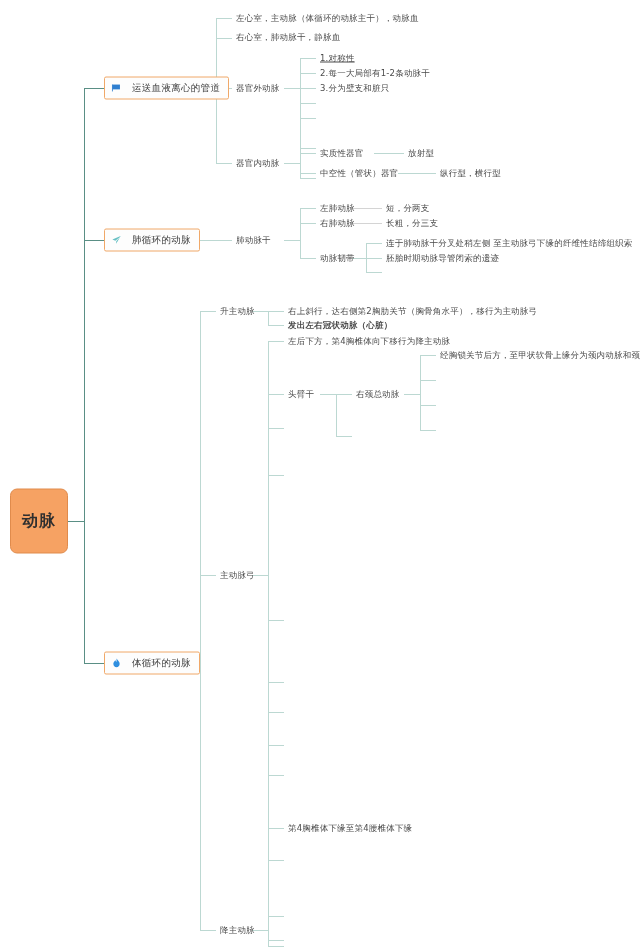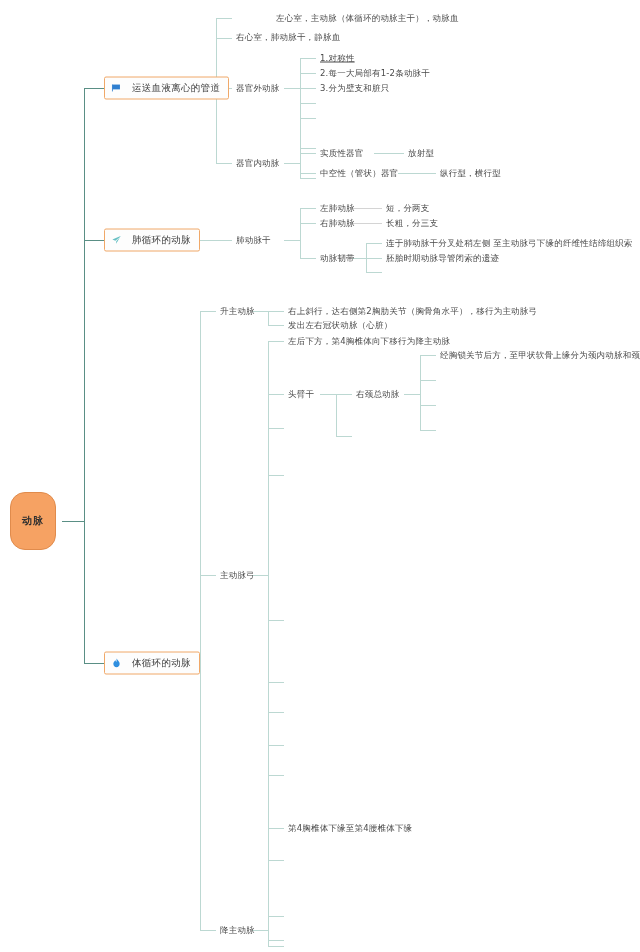--- a/index.html
+++ b/index.html
@@ -20,23 +20,23 @@
     color:#4a4a4a;
     letter-spacing:.2px;
   }
   .node.plain{transform:translateY(-50%);}
 
   
   .root{
     position:absolute;
     background:#F6A263;
     border:1px solid #e08b4c;
-    border-radius:15px;
+    border-radius:7px;
     color:#2f2f2f;
-    font-size:10px;
+    font-size:16px;
     font-weight:bold;
     padding:21px 11px;
     transform:translateY(-50%);
     letter-spacing:1px;
   }
 
   
   .boxnode{
     position:absolute;
     background:#fdfdfd;
@@ -181,21 +181,21 @@
   <div class="root" style="left:10px;top:521px;">动脉</div>
 
   <div class="boxnode" style="left:104px;top:88px;">
     <svg class="ic" viewBox="0 0 16 16">
       <rect x="2" y="3" width="11" height="7" fill="#2f7fd0"></rect>
       <rect x="1.4" y="3" width="1.2" height="10" fill="#2f7fd0"></rect>
     </svg>
     <span>运送血液离心的管道</span>
   </div>
 
-  <div class="node plain" style="left:236px;top:18px;margin-left:40px;">左心室，主动脉（体循环的动脉主干），动脉血</div>
+  <div class="node plain" style="left:236px;top:18px;">左心室，主动脉（体循环的动脉主干），动脉血</div>
   <div class="node plain" style="left:236px;top:38px;font-family:Liberation Mono, monospace;">右心室，肺动脉干，静脉血</div>
   <div class="node plain" style="left:236px;top:88px;">器官外动脉</div>
   <div class="node plain" style="left:236px;top:163px;">器官内动脉</div>
 
   <div class="node plain" style="left:320px;top:58px;text-decoration:underline;">1.对称性</div>
   <div class="node plain" style="left:320px;top:73px;">2.每一大局部有1-2条动脉干</div>
   <div class="node plain" style="left:320px;top:88px;">3.分为壁支和脏只</div>
 
   <div class="node plain" style="left:320px;top:153px;">实质性器官</div>
   <div class="node plain" style="left:320px;top:173px;">中空性（管状）器官</div>
@@ -223,21 +223,21 @@
       <path d="M8 1.5 C9.6 4.2 12.6 5.6 12.6 9.2 C12.6 12.1 10.5 14.2 8 14.2 C5.5 14.2 3.4 12.1 3.4 9.2 C3.4 6.6 5.4 5.6 6.2 3.6 C6.8 5.2 7.2 5.6 8 6.4 C8.2 4.8 8 3.1 8 1.5 Z" fill="#2f8fe0"></path>
     </svg>
     <span>体循环的动脉</span>
   </div>
 
   <div class="node plain" style="left:220px;top:311px;">升主动脉</div>
   <div class="node plain" style="left:220px;top:575px;">主动脉弓</div>
   <div class="node plain" style="left:220px;top:930px;">降主动脉</div>
 
   <div class="node plain" style="left:288px;top:311px;">右上斜行，达右侧第2胸肋关节（胸骨角水平），移行为主动脉弓</div>
-  <div class="node plain" style="left:288px;top:325px;">发出左右冠状动脉（心脏）</div>
+  <div class="node plain" style="left:288px;top:325px;font-weight:bold;">发出左右冠状动脉（心脏）</div>
 
   <div class="node plain" style="left:288px;top:341px;">左后下方，第4胸椎体向下移行为降主动脉</div>
   <div class="node plain" style="left:288px;top:394px;">头臂干</div>
   <div class="node plain" style="left:288px;top:828px;">第4胸椎体下缘至第4腰椎体下缘</div>
 
   <div class="node plain" style="left:356px;top:394px;">右颈总动脉</div>
   <div class="node plain" style="left:440px;top:355px;">经胸锁关节后方，至甲状软骨上缘分为颈内动脉和颈外动脉</div>
 
 </div>
 

